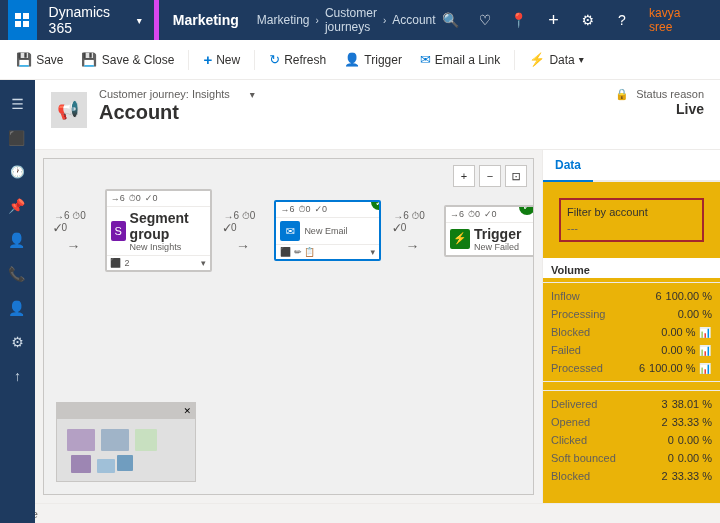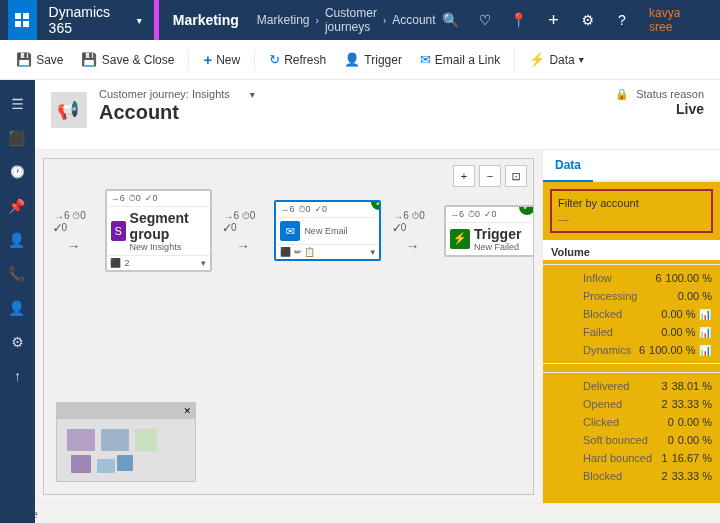--- a/index.html
+++ b/index.html
@@ -246,39 +246,38 @@
       border-bottom: 2px solid transparent;
       margin-bottom: -2px;
     }
     .panel-tab.active {
       color: #0078d4;
       border-bottom-color: #0078d4;
       font-weight: 600;
     }
 
     .filter-box {
-      margin: 7px;
+      margin: 16px;
       border: 2px solid #a4262c;
       padding: 6px;
       min-height: 40px;
     }
     .filter-label { font-size: 11px; color: #323130; margin-bottom: 4px; }
     .filter-value { font-size: 11px; color: #605e5c; }
 
     .section-header {
       padding: 6px 8px 2px;
       font-size: 11px; font-weight: 600; color: #323130;
       background: white;
     }
 
     .metric-row {
       display: flex; justify-content: space-between; align-items: flex-end;
       padding: 3px 8px;
       font-size: 11px;
-      margin-left: 32px;
     }
     .metric-label { color: #605e5c; }
     .metric-value { color: #323130; display: flex; align-items: center; gap: 4px; }
     .metric-icon { font-size: 10px; color: #605e5c; }
 
     .divider { height: 1px; background: #edebe9; margin: 4px 0; }
 
     
     .status-bar {
       position: absolute;
@@ -528,21 +527,21 @@
       </span>
     </div>
     <div class="metric-row">
       <span class="metric-label">Failed</span>
       <span class="metric-value">
         <span>0.00 %</span>
         <span class="metric-icon">📊</span>
       </span>
     </div>
     <div class="metric-row">
-      <span class="metric-label">Dynamics</span>
+      <span class="metric-label">Processed</span>
       <span class="metric-value">
         <span>6</span>
         <span>100.00 %</span>
         <span class="metric-icon">📊</span>
       </span>
     </div>
 
     <div class="divider"></div>
 
     <div class="divider"></div>
@@ -569,27 +568,20 @@
       </span>
     </div>
     <div class="metric-row">
       <span class="metric-label">Soft bounced</span>
       <span class="metric-value">
         <span>0</span>
         <span>0.00 %</span>
       </span>
     </div>
     <div class="metric-row">
-      <span class="metric-label">Hard bounced</span>
-      <span class="metric-value">
-        <span>1</span>
-        <span>16.67 %</span>
-      </span>
-    </div>
-    <div class="metric-row">
       <span class="metric-label">Blocked</span>
       <span class="metric-value">
         <span>2</span>
         <span>33.33 %</span>
       </span>
     </div>
     <div class="metric-row">
       
       
     </div>

